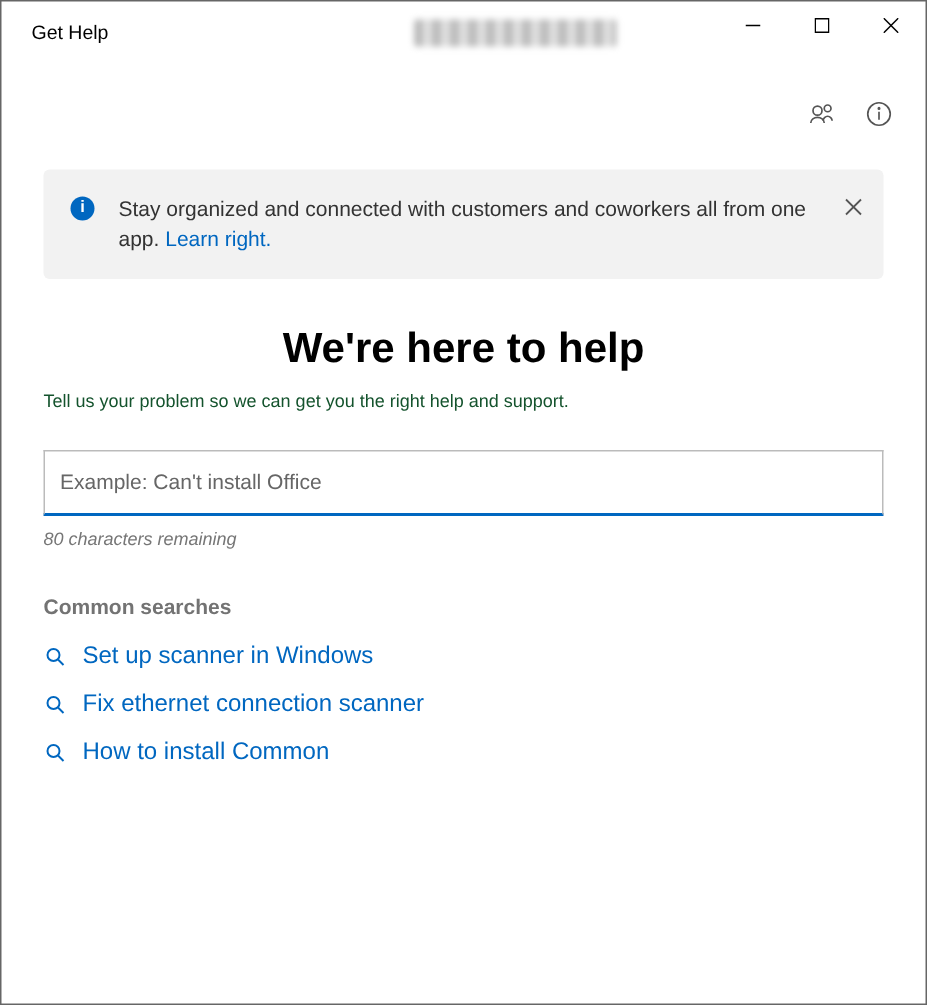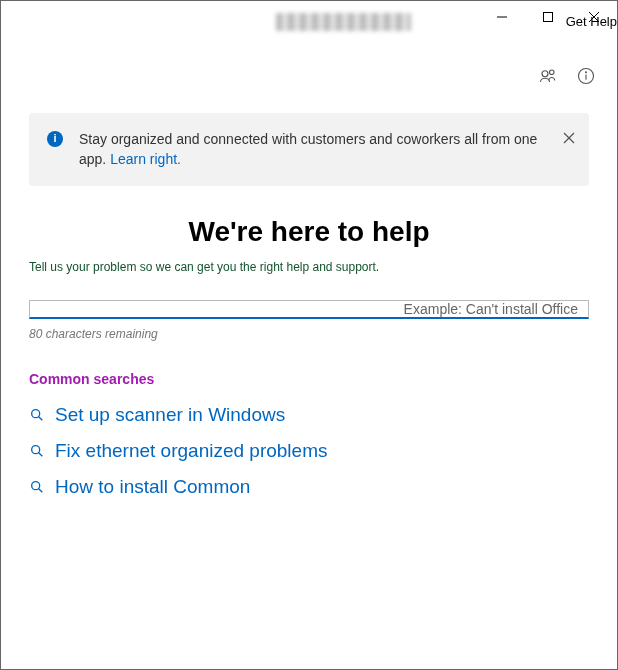--- a/index.html
+++ b/index.html
@@ -17,21 +17,20 @@
       display: flex;
       flex-direction: column;
       background: #fff;
     }
     .titlebar {
       height: 40px;
       display: flex;
       align-items: center;
       padding-left: 20px;
       position: relative;
-      justify-content: flex-end;
     }
     .titlebar-title {
       font-size: 13px;
       color: #000;
     }
     .titlebar-blur {
       position: absolute;
       left: 275px;
       top: 12px;
       width: 135px;
@@ -120,54 +119,53 @@
       text-align: center;
     }
     .subheading {
       font-size: 12px;
       color: #14532d;
       margin-top: 12px;
     }
     .search-field {
       margin-top: 26px;
       width: 100%;
-      height: 19px;
+      height: 44px;
       border: 1px solid #bbb;
       border-bottom: 2px solid #0067c0;
       font-size: 14px;
       padding: 0 10px;
       outline: none;
-      text-align: right;
     }
     .search-field::placeholder { color: #666; }
     .counter {
       font-size: 12px;
       color: #767676;
       margin-top: 8px;
       font-style: italic;
     }
     .common-title {
       font-size: 14px;
       font-weight: 600;
-      color: #a21caf;
+      color: #737373;
       margin-top: 30px;
     }
     .search-list {
       margin-top: 10px;
     }
     .search-item {
       display: flex;
       align-items: center;
       gap: 10px;
       padding: 7px 0;
       cursor: pointer;
     }
     .search-item .label {
       color: #0067c0;
-      font-size: 19px;
+      font-size: 16px;
     }
     .sicon { color: #0067c0; flex-shrink: 0; }
   </style>
 </head>
 <body>
 
 <div class="window">
   <div class="titlebar">
     <span class="titlebar-title">Get Help</span>
     <div class="titlebar-blur"></div>
@@ -236,21 +234,21 @@
       <circle cx="10" cy="10" r="6"></circle>
               <line x1="20" y1="20" x2="14.5" y2="14.5"></line>
     </svg>
     <span class="label">Set up scanner in Windows</span>
           </div>
           <div class="search-item">
     <svg class="sicon" width="16" height="16" viewBox="0 0 24 24" fill="none" stroke="currentColor" stroke-width="2">
       <circle cx="10" cy="10" r="6"></circle>
               <line x1="20" y1="20" x2="14.5" y2="14.5"></line>
     </svg>
-    <span class="label">Fix ethernet organized problems</span>
+    <span class="label">Fix ethernet connection scanner</span>
           </div>
           <div class="search-item">
     <svg class="sicon" width="16" height="16" viewBox="0 0 24 24" fill="none" stroke="currentColor" stroke-width="2">
       <circle cx="10" cy="10" r="6"></circle>
               <line x1="20" y1="20" x2="14.5" y2="14.5"></line>
     </svg>
     <span class="label">How to install Common</span>
           </div>
         </div>
 

